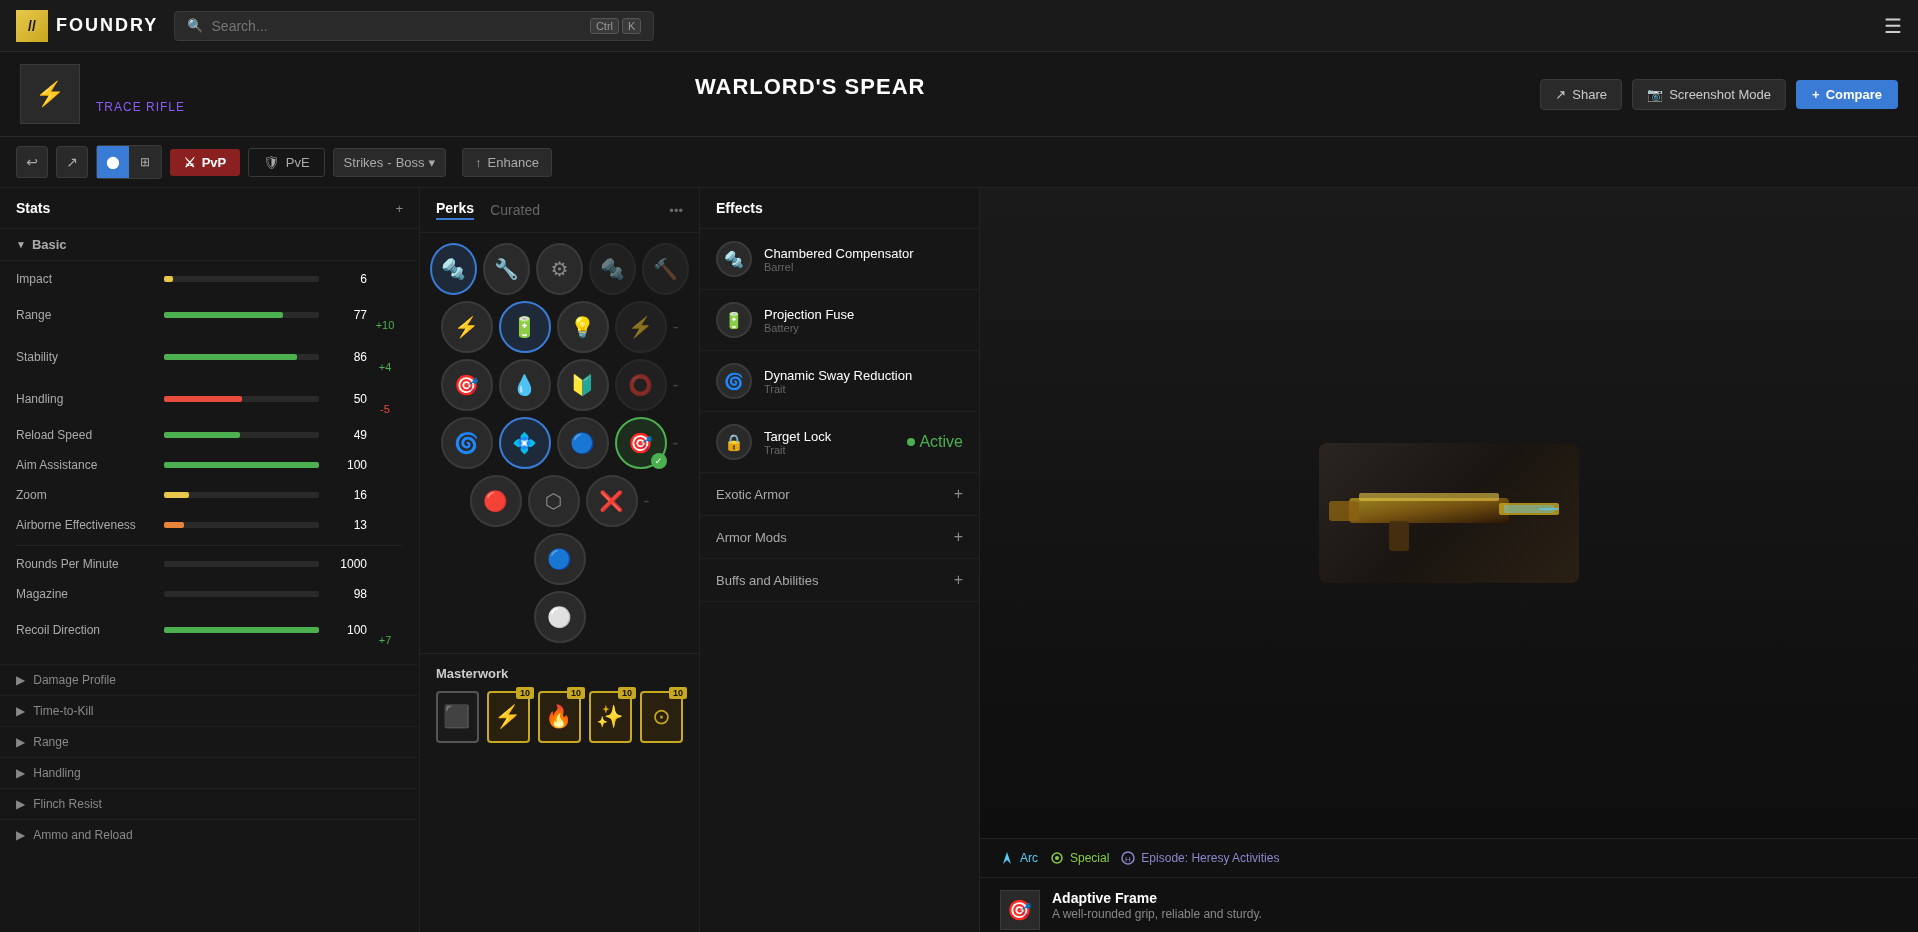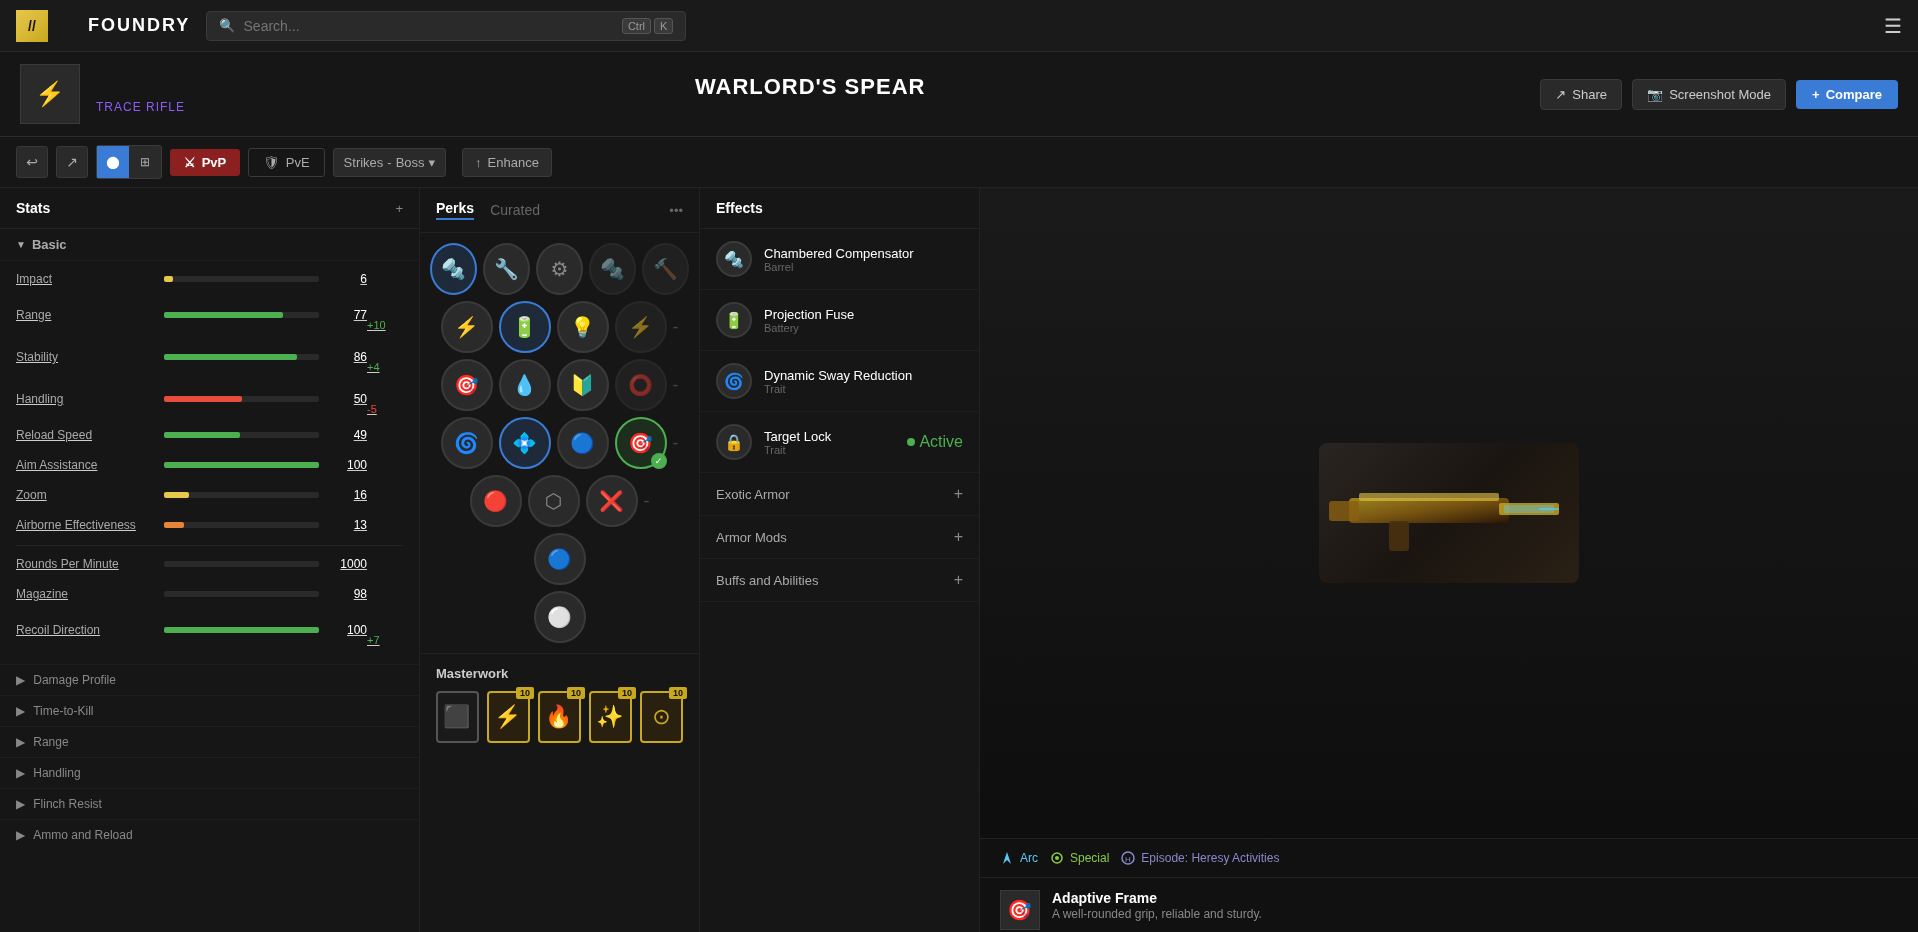--- a/index.html
+++ b/index.html
@@ -32,21 +32,20 @@
       width: 32px; height: 32px;
       background: linear-gradient(135deg, #e8c84a, #c8a820);
       display: flex; align-items: center; justify-content: center;
       font-weight: bold; font-size: 14px; color: #111;
     }
     .logo-text {
       font-size: 18px;
       font-weight: 700;
       color: #fff;
       letter-spacing: 2px;
-      margin-left: 32px;
     }
     .search-bar {
       display: flex;
       align-items: center;
       background: #2a2a2a;
       border: 1px solid #3a3a3a;
       border-radius: 4px;
       padding: 6px 12px;
       gap: 8px;
       width: 460px;
@@ -259,21 +258,21 @@
       gap: 6px;
       padding: 8px 16px;
       cursor: pointer;
       color: #aaa;
       font-size: 13px;
       font-weight: 600;
       border-bottom: 1px solid #1e1e1e;
     }
     .chevron { font-size: 10px; }
 
-    .stat-list { padding: 8px 16px 8px 16px; text-decoration: underline; }
+    .stat-list { padding: 8px 16px 8px 16px; }
     .stat-row {
       display: flex;
       align-items: center;
       margin-bottom: 10px;
     }
     .stat-name {
       width: 140px;
       font-size: 12px;
       color: #aaa;
     }
@@ -295,21 +294,21 @@
     .stat-bar.orange { background: #e8843a; }
     .stat-value {
       width: 40px;
       font-size: 12px;
       color: #fff;
       text-align: right;
     }
     .stat-modifier {
       width: 36px;
       font-size: 11px;
-      text-align: left;
+      text-align: center;
       margin-top: 20px;
     }
     .mod-pos { color: #4CAF50; }
     .mod-neg { color: #e74c3c; }
     .stat-divider { border-top: 1px solid #222; margin: 8px 0; }
 
     .collapse-section {
       padding: 8px 16px;
       cursor: pointer;
       display: flex;

